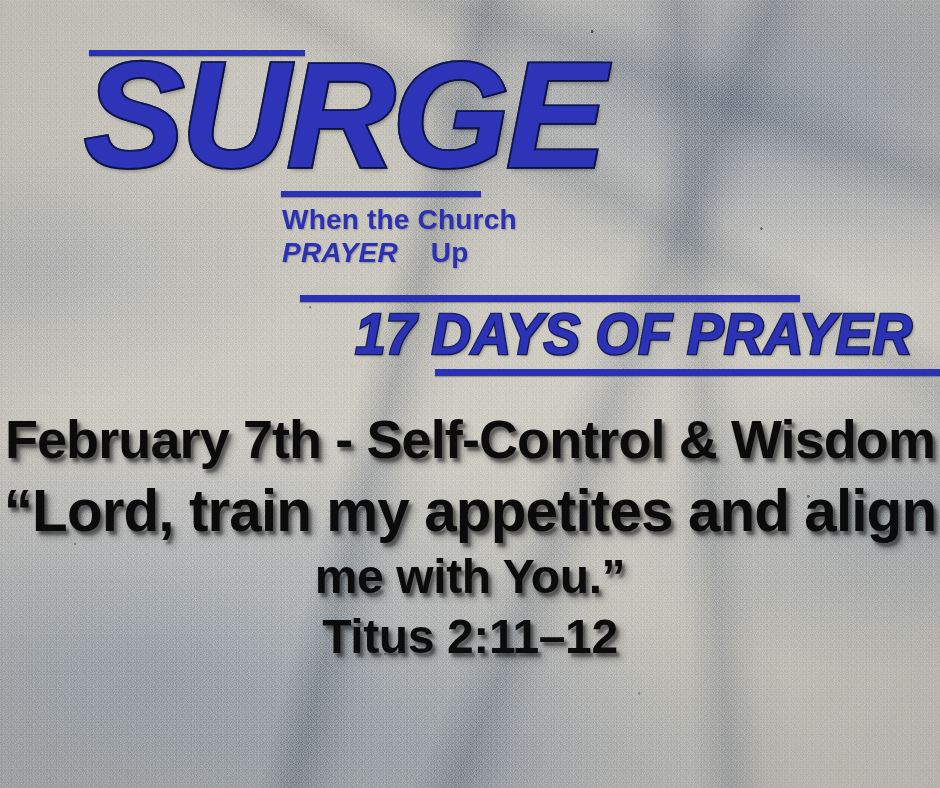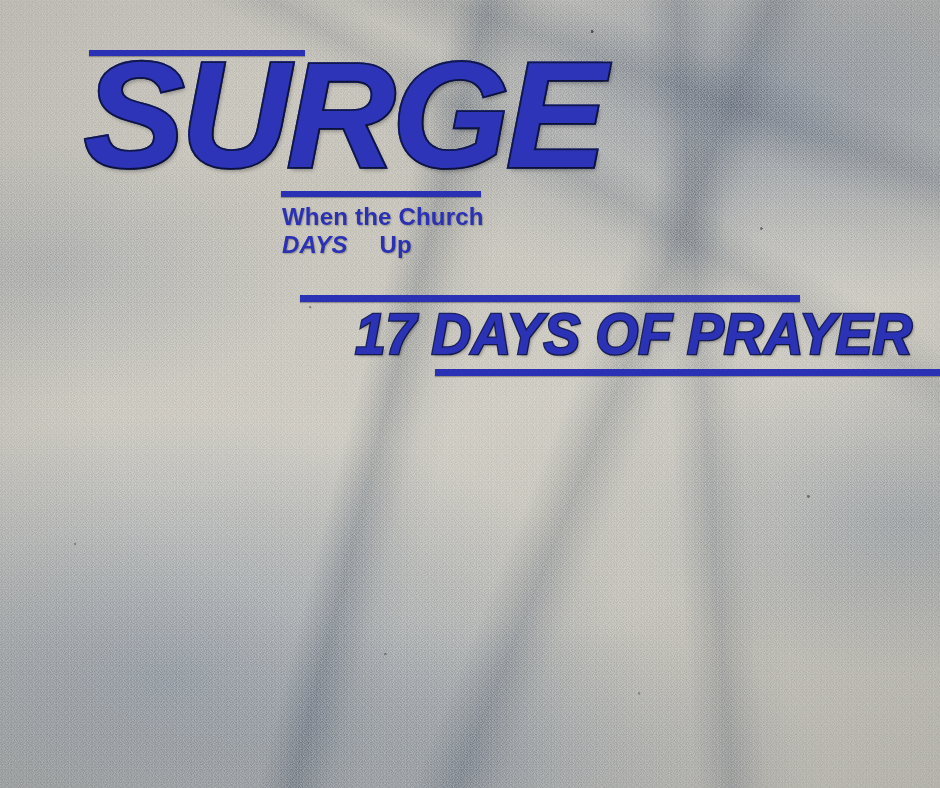--- a/index.html
+++ b/index.html
@@ -119,21 +119,21 @@
     display: inline-block;
     background-image: linear-gradient(180deg, #3a42c6 0%, #2a31b2 42%, #242aa0 100%);
     -webkit-background-clip: text;
     background-clip: text;
   }
 
   .tagline {
     position: absolute;
     left: 282px;
     top: 203px;
-    font-size: 24px;
+    font-size: 28px;
     font-weight: bold;
     line-height: 1.18;
     color: #2a31b4;
     letter-spacing: 0.2px;
     text-shadow: 1px 1px 1.5px rgba(0,0,0,0.26);
   }
   .tagline .rises { font-style: italic; }
   .tagline .up    { font-style: normal; margin-left: 25px; }
 
   .days-line {
@@ -193,25 +193,31 @@
   <div class="logo-block">
 
     <div class="rule rule-top"></div>
 
     <div class="surge-word"><span class="inner">SURGE</span></div>
 
     <div class="rule rule-surge"></div>
 
     <div class="tagline">
       <span class="t1">When the Church</span><br>
-      <span class="rises">DAYS</span>
+      <span class="rises">PRAYER</span>
       <span class="up">Up</span>
     </div>
 
     <div class="rule rule-days-1"></div>
 
     <div class="days-line">17 DAYS OF PRAYER</div>
 
     <div class="rule rule-days-2"></div>
   </div>
 
+  <div class="message">
+    <span class="line line-wide" style="display: block; font-size: 54.01px;">February 7th - Self-Control &amp; Wisdom</span>
+    <span class="line line-wide" style="display: block; font-size: 58.41px;">“Lord, train my appetites and align</span>
+    <span class="line">me with You.”</span>
+    <span class="line">Titus 2:11–12</span>
+  </div>
 
 </div>
 
 </body></html>

